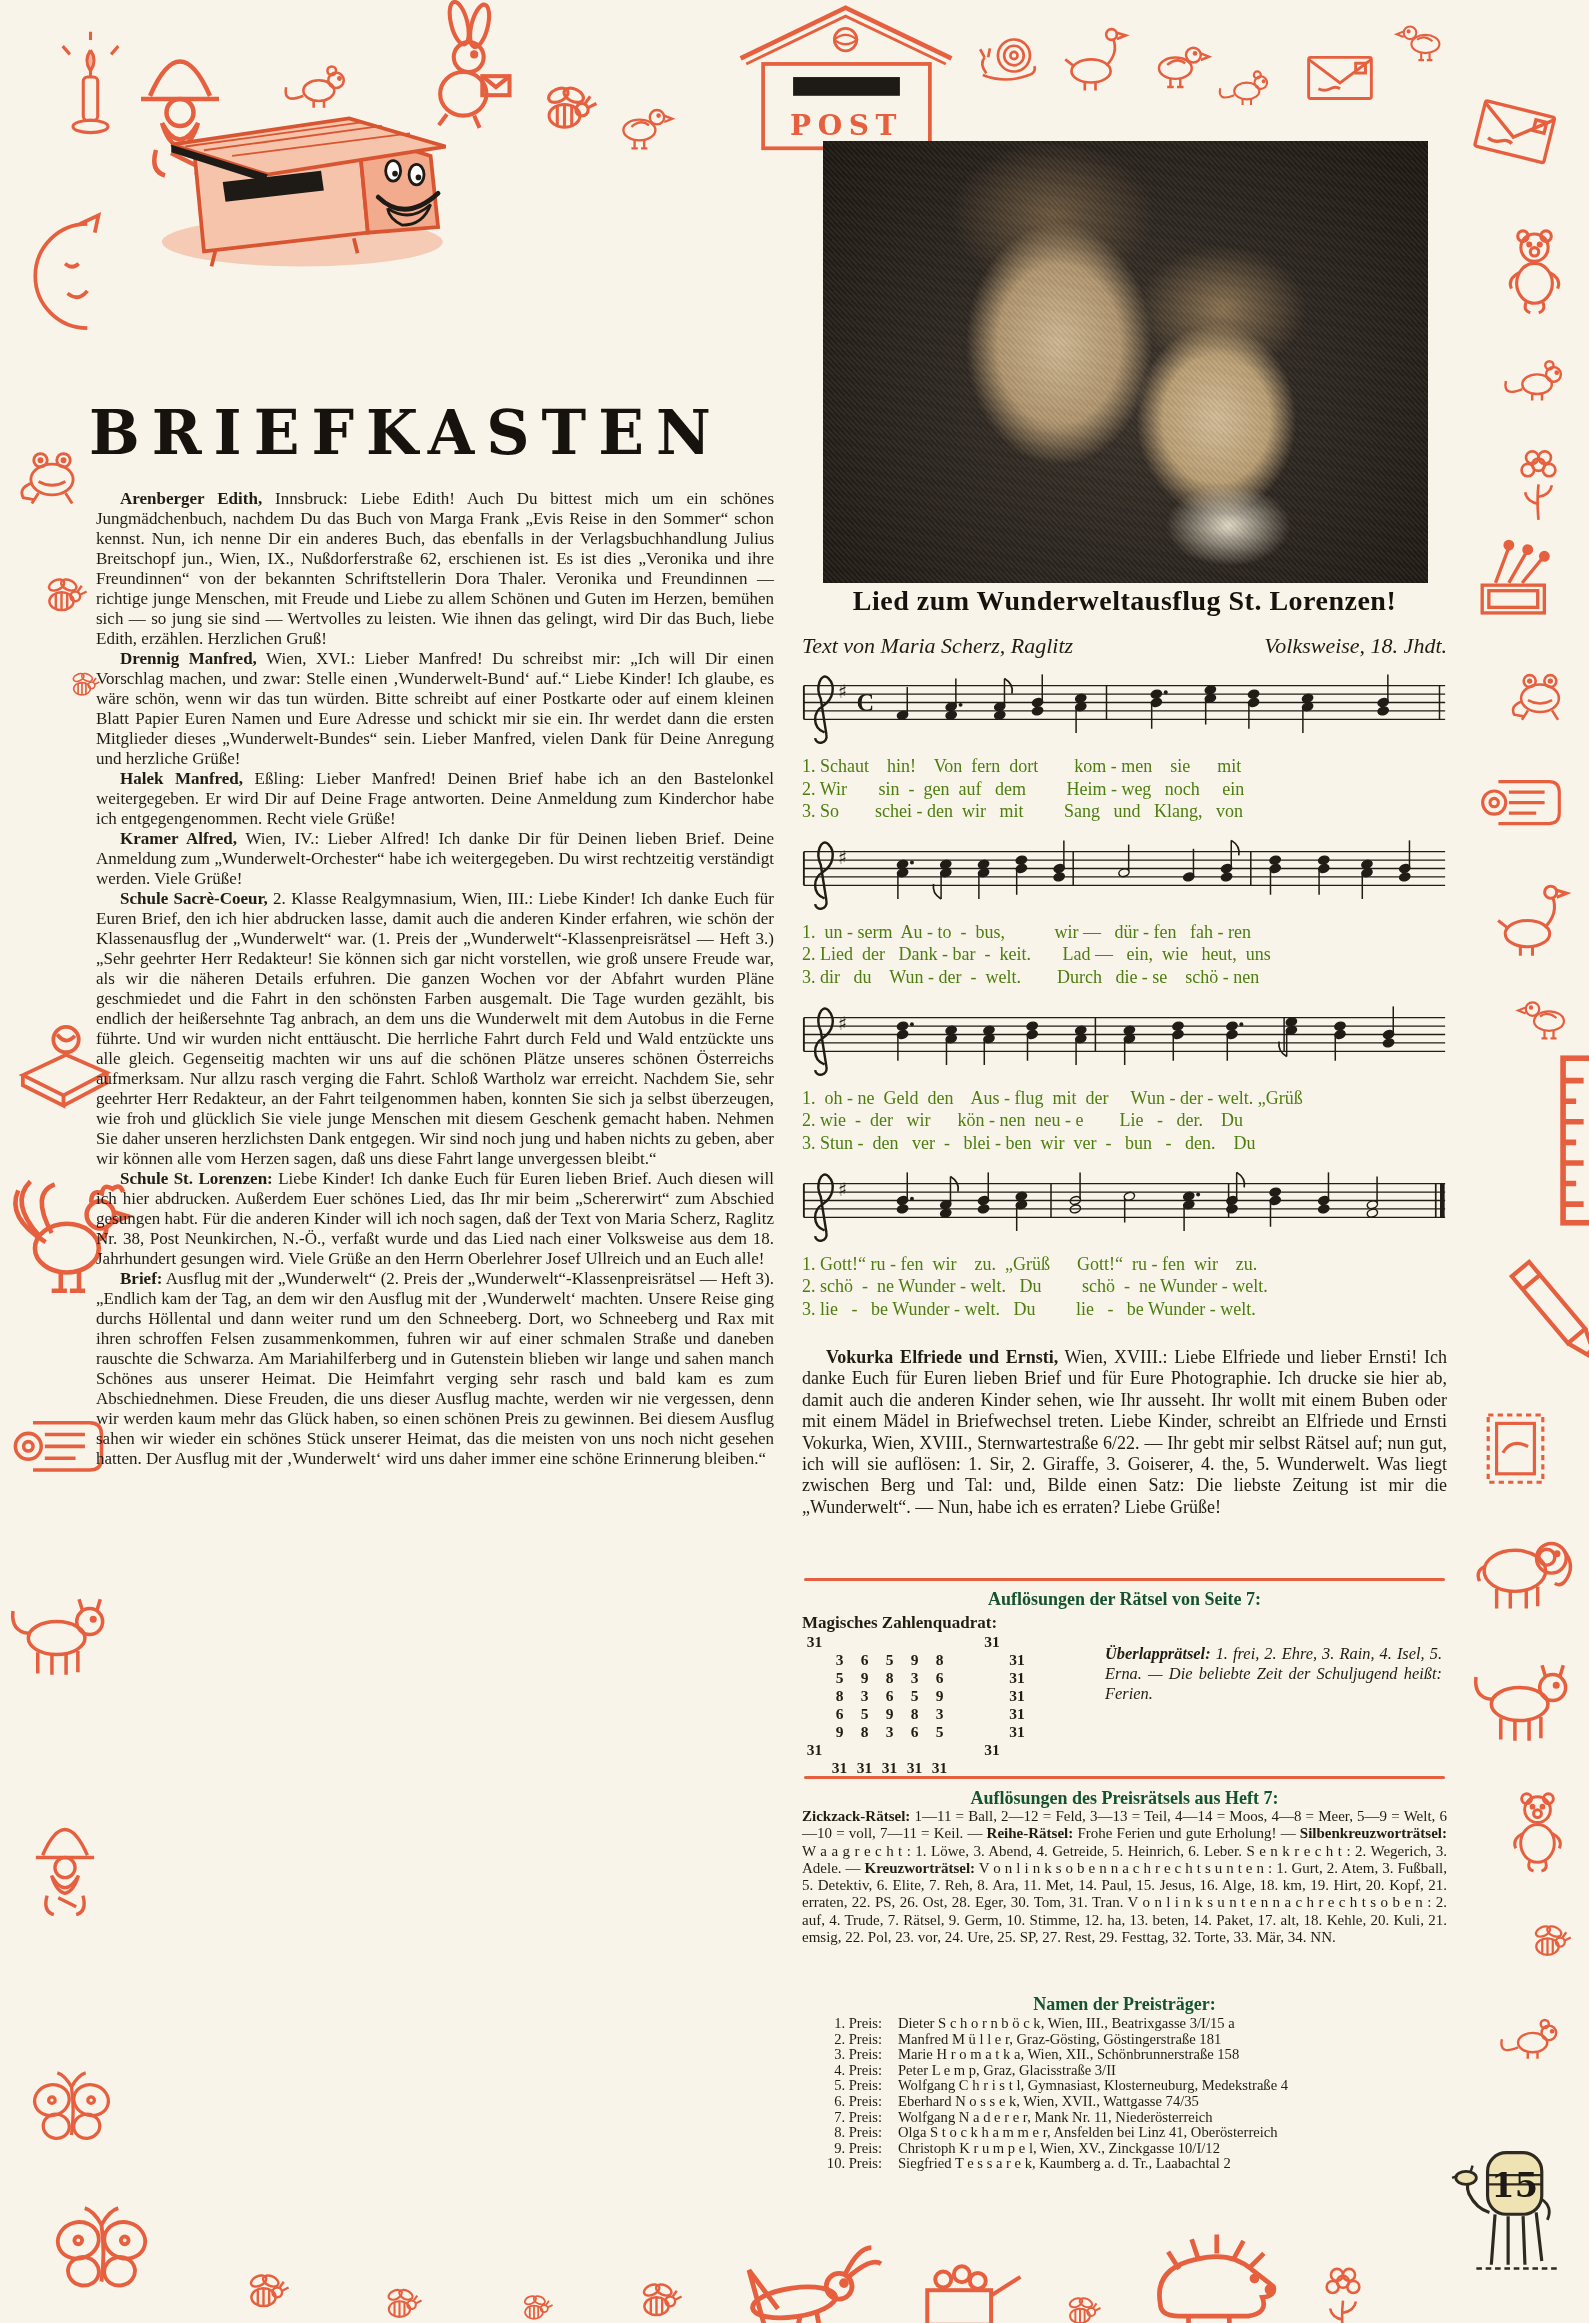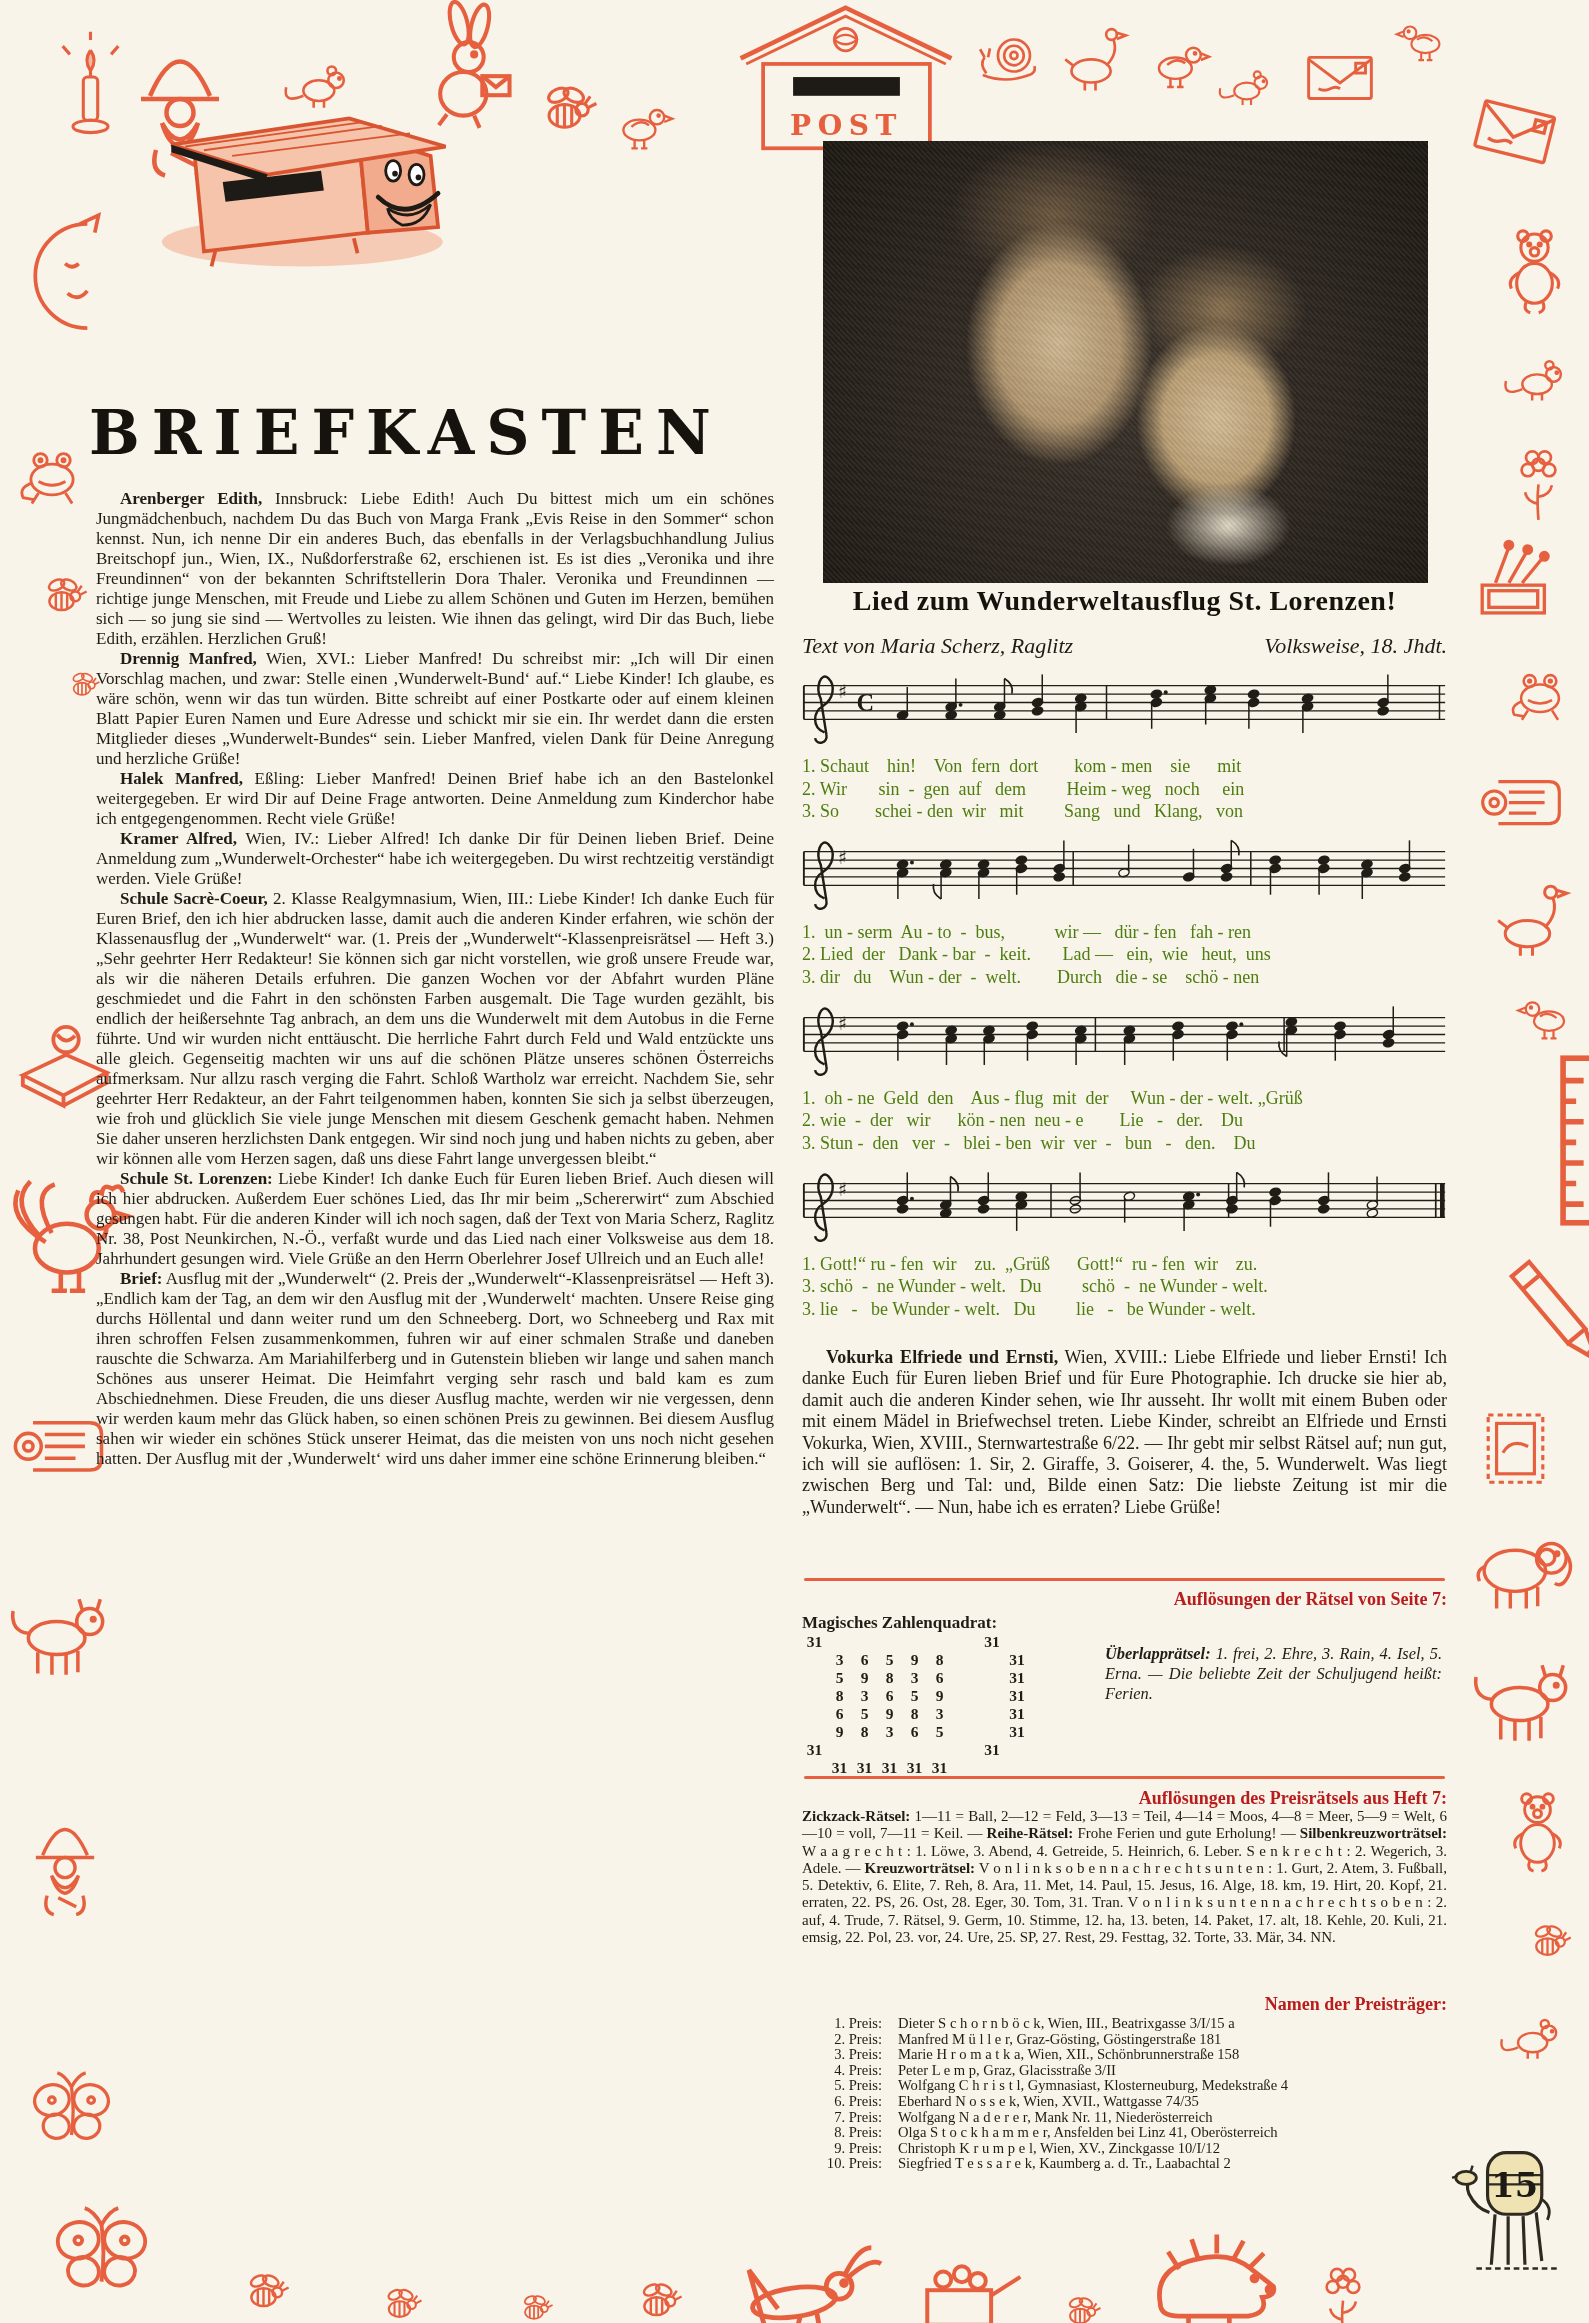--- a/index.html
+++ b/index.html
@@ -32,21 +32,21 @@
   #credits{position:absolute;left:802px;top:633px;width:645px;display:flex;
          justify-content:space-between;font-style:italic;font-size:22px;}
   #systems{position:absolute;left:802px;top:665px;width:645px;}
   .system{margin-bottom:8.4px;}
   .system svg{width:645px;height:90px;display:block;}
   .lyr{white-space:pre;font-size:18px;line-height:22.5px;color:#4d7c0f;}
   #vokurka{position:absolute;left:802px;top:1347px;width:645px;
            font-size:18px;line-height:21.4px;text-align:justify;font-family:Liberation Serif, serif;}
   #vokurka p{margin:0;text-indent:24px;}
   .orange-rule{position:absolute;left:804px;width:641px;height:2.8px;background:#e6603f;border-radius:1.9px;}
-  .sol-head{position:absolute;left:802px;width:645px;text-align:right;font-weight:bold;font-size:18px;color:#b91c1c;}
+  .sol-head{position:absolute;left:802px;width:645px;text-align:center;font-weight:bold;font-size:18px;color:#14532d;}
   #magic-wrap{position:absolute;left:802px;top:1613px;width:645px;}
   #magic-title{font-weight:bold;font-size:17px;}
   #magic-flex{display:flex;}
   #magic-table{width:290px;font-size:15.5px;font-weight:bold;line-height:18px;font-family:"Liberation Serif",serif;}
   .mrow{display:flex;}
   .mcell{width:25px;text-align:center;}
   .msum{width:56px;text-align:center;margin-left:37px;}
   #uberlapp{width:337px;font-size:16.4px;line-height:20px;text-align:justify;margin-left:13px;margin-top:11.2px;font-style:italic;}
   #zigzag{position:absolute;left:802px;top:1808px;width:645px;font-size:15px;line-height:17.3px;text-align:justify;}
   #winners{position:absolute;left:815px;top:2016px;width:631px;font-size:14.6px;line-height:15.6px;}
@@ -762,21 +762,21 @@
           <ellipse cx="504.71999999999997" cy="40" rx="5.6" ry="4" transform="rotate(-18 504.71999999999997 40)" fill="#201c16" stroke="#201c16" stroke-width="1.6"></ellipse>
           <line x1="499.71999999999997" y1="42" x2="499.71999999999997" y2="68" stroke="#201c16" stroke-width="1.6"></line>
           <ellipse cx="556.5600000000001" cy="40" rx="5.6" ry="4" transform="rotate(-18 556.5600000000001 40)" fill="#201c16" stroke="#201c16" stroke-width="1.6"></ellipse>
           <ellipse cx="556.5600000000001" cy="49" rx="5.6" ry="4" transform="rotate(-18 556.5600000000001 49)" fill="#201c16" stroke="#201c16" stroke-width="1.6"></ellipse>
           <line x1="561.5600000000001" y1="38" x2="561.5600000000001" y2="10" stroke="#201c16" stroke-width="1.6"></line>
           <ellipse cx="608.4" cy="44.5" rx="5.6" ry="4" transform="rotate(-18 608.4 44.5)" fill="none" stroke="#201c16" stroke-width="1.6"></ellipse>
           <ellipse cx="608.4" cy="53.5" rx="5.6" ry="4" transform="rotate(-18 608.4 53.5)" fill="none" stroke="#201c16" stroke-width="1.6"></ellipse>
           <line x1="613.4" y1="42.5" x2="613.4" y2="14.5" stroke="#201c16" stroke-width="1.6"></line>
         </svg>
         <div class="lyr">1. Gott!“ ru - fen  wir    zu.  „Grüß      Gott!“  ru - fen  wir    zu.</div>
-        <div class="lyr">3. schö  -  ne Wunder - welt.   Du         schö  -  ne Wunder - welt.</div>
+        <div class="lyr">2. schö  -  ne Wunder - welt.   Du         schö  -  ne Wunder - welt.</div>
         <div class="lyr">3. lie   -   be Wunder - welt.   Du         lie   -   be Wunder - welt.</div>
       </div>
     </div>
 
 <div id="vokurka">
   <p><b>Vokurka Elfriede und Ernsti,</b><span> Wien, XVIII.: Liebe Elfriede und lieber Ernsti! Ich danke Euch für Euren lieben Brief und für Eure Photographie. Ich drucke sie hier ab, damit auch die anderen Kinder sehen, wie Ihr ausseht. Ihr wollt mit einem Buben oder mit einem Mädel in Briefwechsel treten. Liebe Kinder, schreibt an Elfriede und Ernsti Vokurka, Wien, XVIII., Sternwartestraße 6/22. — Ihr gebt mir selbst Rätsel auf; nun gut, ich will sie auflösen: 1. Sir, 2. Giraffe, 3. Goiserer, 4. the, 5. Wunderwelt. Was liegt zwischen Berg und Tal: und, Bilde einen Satz: Die liebste Zeitung ist mir die „Wunderwelt“. — Nun, habe ich es erraten? Liebe Grüße!</span></p>
 </div>
 
 <div class="orange-rule" style="top:1578px"></div>
 <div class="sol-head" style="top:1589px">Auflösungen der Rätsel von Seite 7:</div>

